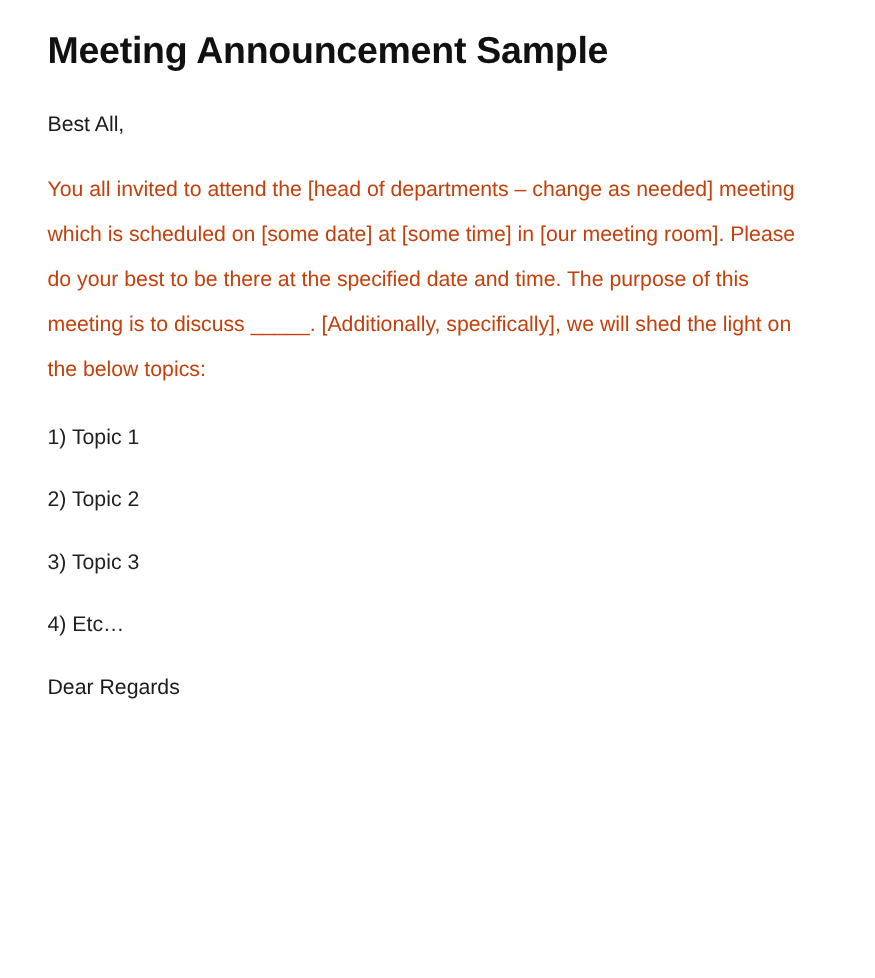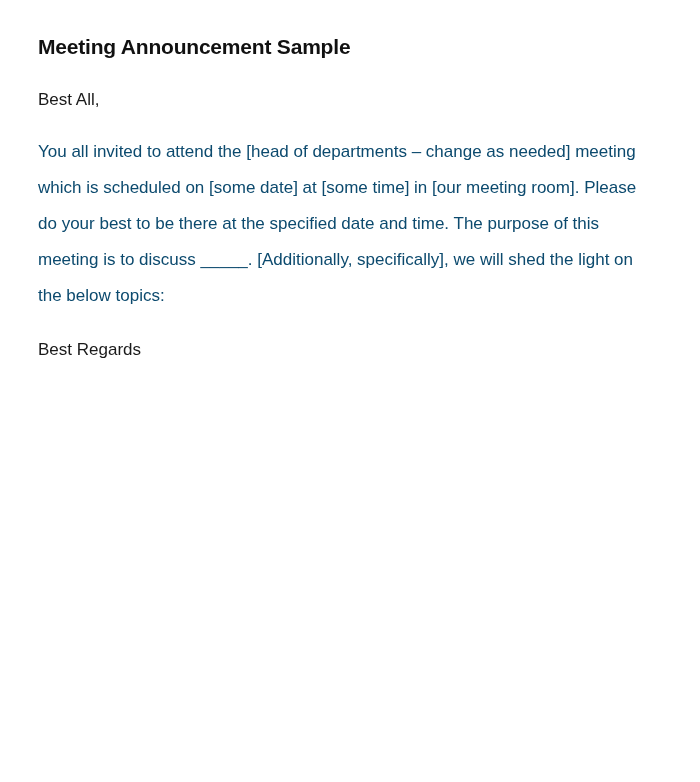--- a/index.html
+++ b/index.html
@@ -15,32 +15,32 @@
     -webkit-font-smoothing: antialiased;
   }
   .page {
     width: 700px;
     min-height: 782px;
     box-sizing: border-box;
     padding: 22px 38px 10px 38px;
     background: #ffffff;
   }
   .doc-title {
-    font-size: 21px;
+    font-size: 30px;
     font-weight: bold;
     line-height: 1.25;
     letter-spacing: -0.2px;
-    margin: 12px 0 22px 0;
+    margin: 0 0 22px 0;
     color: #111111;
   }
   .para {
     font-size: 17px;
     line-height: 36px;
     margin: 0 0 18px 0;
-    color: #0c4a6e;
+    color: #c2410c;
     max-width: 600px;
   }
   .list-item {
     font-size: 17px;
     line-height: 36px;
     margin: 0 0 14px 0;
     color: #1f1f1f;
   }
   .salutation {
     font-size: 17px;
@@ -60,17 +60,23 @@
 <body>
 
 <div class="page">
 
   <h1 class="doc-title">Meeting Announcement Sample</h1>
 
   <p class="salutation">Best All,</p>
 
   <p class="para">You all invited to attend the [head of departments – change as needed] meeting which is scheduled on [some date] at [some time] in [our meeting room]. Please do your best to be there at the specified date and time. The purpose of this meeting is to discuss _____. [Additionally, specifically], we will shed the light on the below topics:</p>
 
+  <div class="body-block">
+    <p class="list-item">1) Topic 1</p>
+    <p class="list-item">2) Topic 2</p>
+    <p class="list-item">3) Topic 3</p>
+    <p class="list-item">4) Etc…</p>
+  </div>
 
 
-  <p class="closing">Best Regards</p>
+  <p class="closing">Dear Regards</p>
 
 </div>
 
 </body></html>

